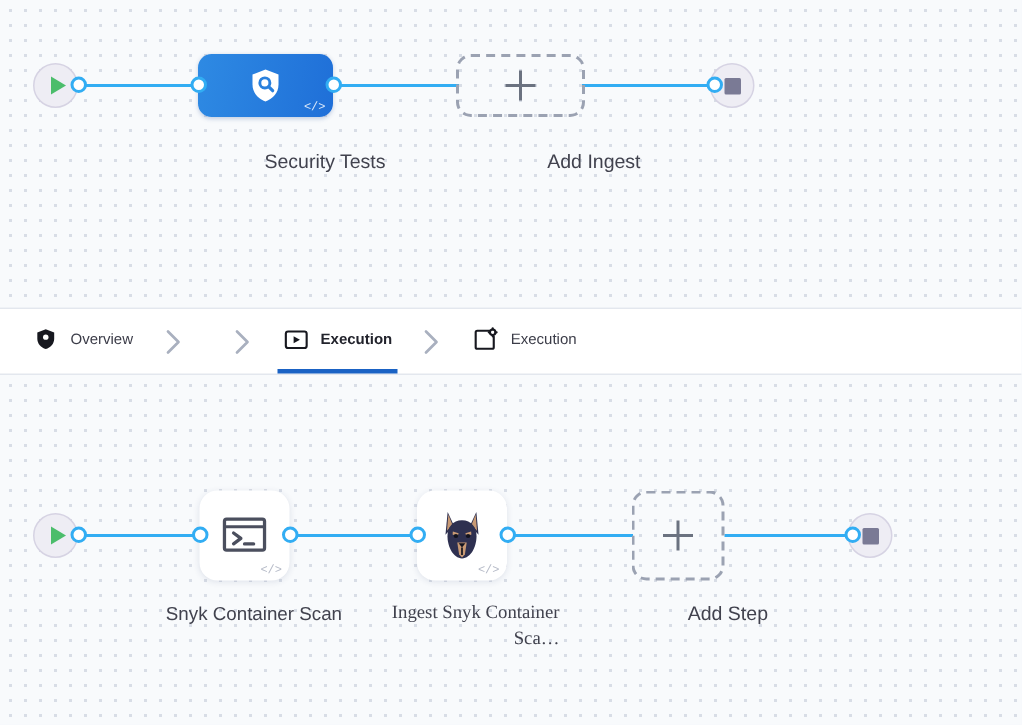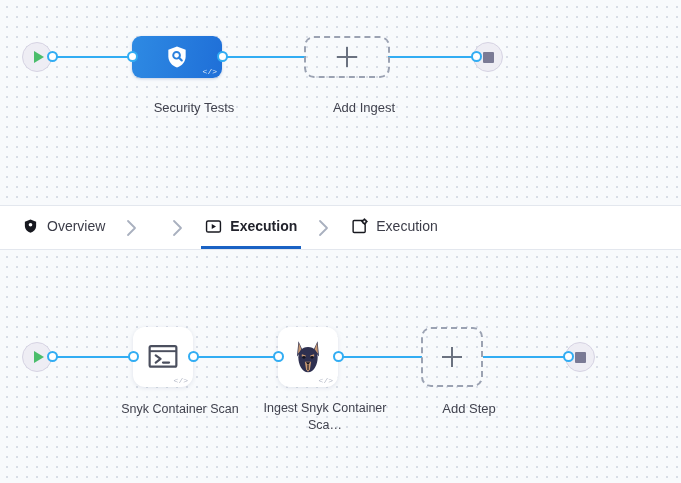--- a/index.html
+++ b/index.html
@@ -134,26 +134,25 @@
     box-shadow: 0 1px 4px rgba(40,60,110,.12);
     display: flex;
     align-items: center;
     justify-content: center;
     z-index: 3;
   }
 
   
   .caption {
     position: absolute;
-    text-align: center;
+    text-align: right;
     font-size: 13px;
     line-height: 17px;
     color: #41424e;
     z-index: 3;
-    margin-left: 17px;
   }
   .caption.small { font-size: 12.5px; }
 
   
   #tabbar {
     position: absolute;
     top: 205px;
     left: 0;
     width: 681px;
     height: 45px;
@@ -170,21 +169,21 @@
     align-items: center;
     gap: 8px;
     padding: 0 4px;
     height: 100%;
     box-sizing: border-box;
     border-bottom: 3px solid transparent;
     cursor: pointer;
   }
   .tab:first-child { margin-left: 18px; }
   .tab .t-label {
-    font-size: 14px;
+    font-size: 10px;
     color: #3b3c48;
   }
   .tab.active { border-bottom-color: #1a62c4; justify-content: center; }
   .tab.active .t-label { font-weight: bold; color: #22232c; }
   .chev {
     display: flex;
     align-items: center;
     justify-content: center;
     width: 46px;
     color: #a9b0bf;
@@ -332,21 +331,21 @@
       <ellipse cx="18.6" cy="16.3" rx="1.35" ry="1.15" fill="#12131f"></ellipse>
 
       <path d="M12.2 20.2 L17.8 20.2 L16.7 27.2 L15 29.0 L13.3 27.2 Z" fill="#c99a74"></path>
       <path d="M13.0 20.6 L17.0 20.6 L15 23.1 Z" fill="#12131f"></path>
       <line x1="15" y1="23.1" x2="15" y2="27.6" stroke="#12131f" stroke-width="1"></line>
     </svg>
     <span class="code-tag dark">&lt;/&gt;</span>
   </div>
   <div class="port" style="left:273px; top:101px;"></div>
   <div class="port" style="left:333px; top:101px;"></div>
-  <div class="caption small" style="left:243px; top:150px; width:130px;">Ingest Snyk Container Sca…</div>
+  <div class="caption small" style="left:243px; top:150px; width:130px;font-family:Liberation Serif, serif;">Ingest Snyk Container Sca…</div>
 
   <div class="add-node" style="left:421px; top:77px; width:62px; height:60px;">
     <span class="plus"></span>
   </div>
   <div class="caption" style="left:392px; top:150px; width:120px;">Add Step</div>
 
   <div class="port" style="left:563px; top:101px;"></div>
   <div class="round-node" style="left:565px; top:92px;">
     <div class="stop-sq"></div>
   </div>

